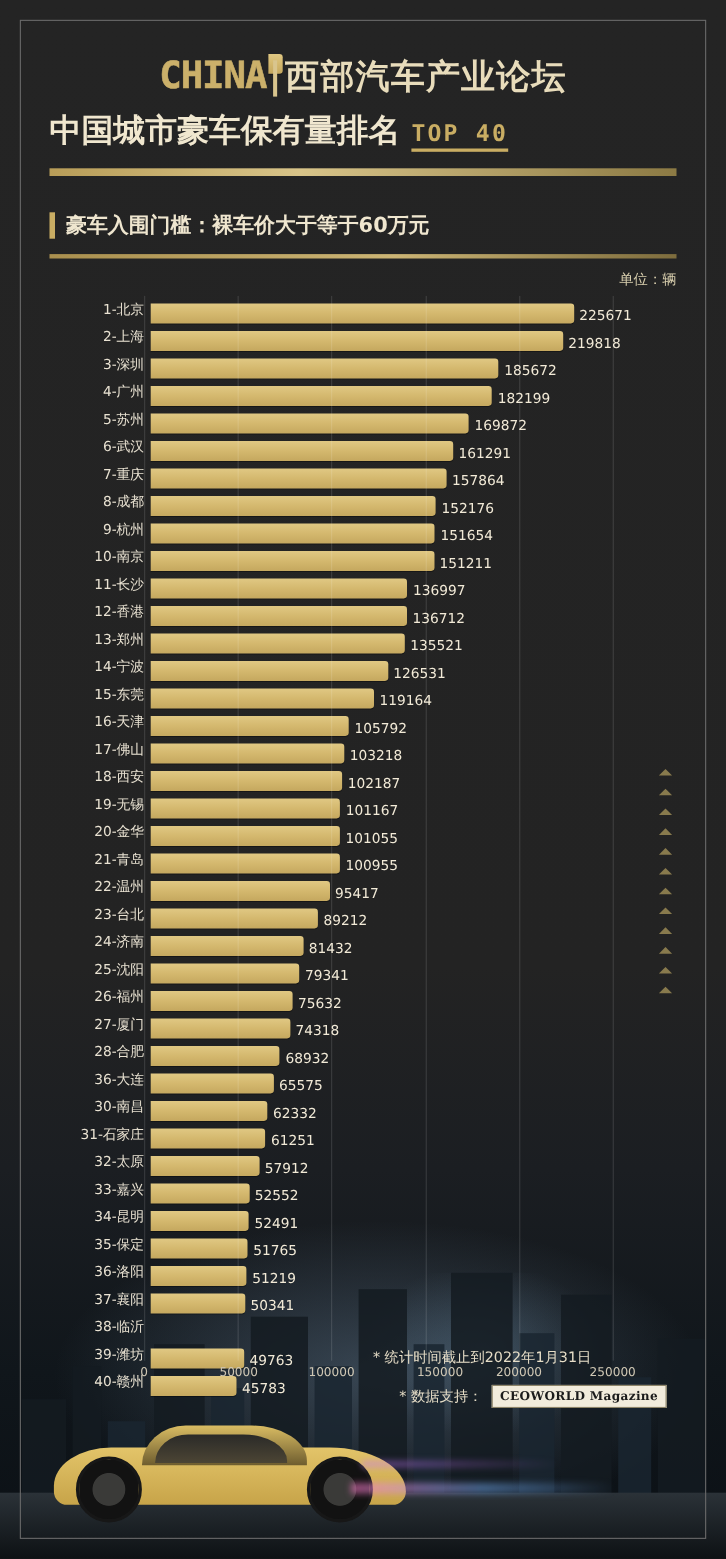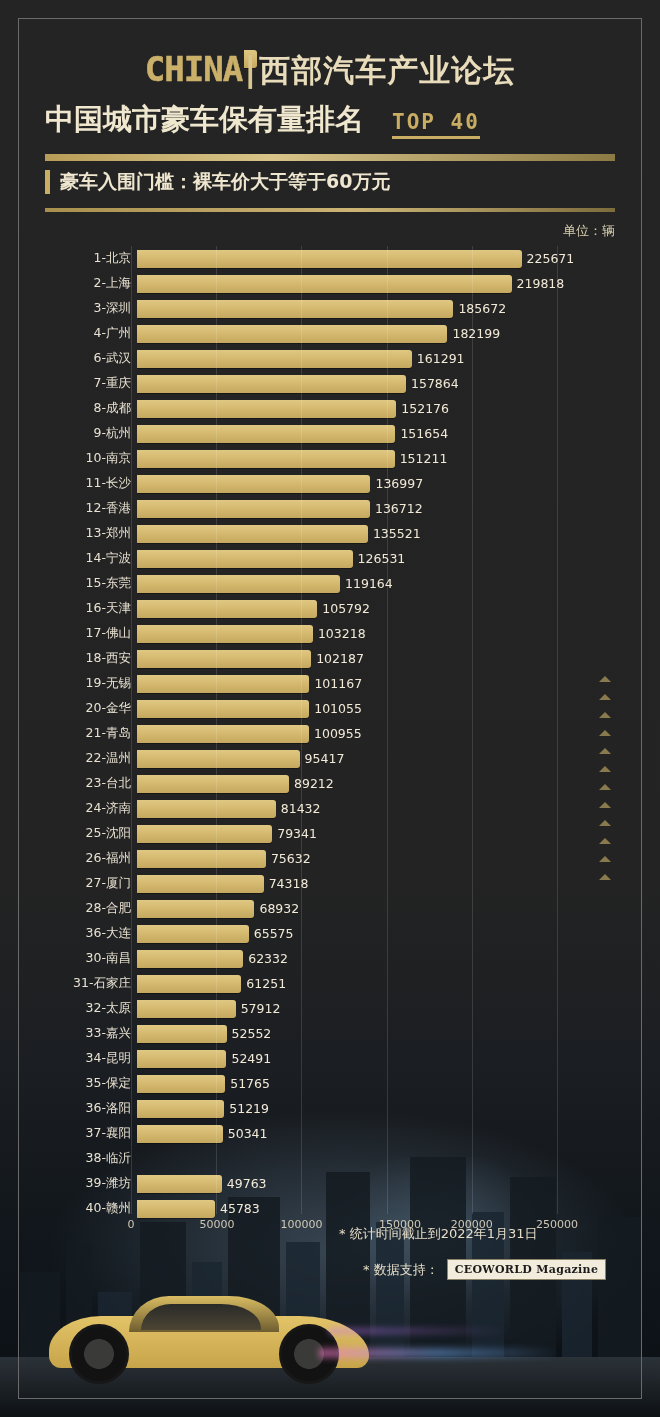--- a/index.html
+++ b/index.html
@@ -51,39 +51,39 @@
     font-family:"DejaVu Sans Mono", monospace;
     font-weight:bold;
     font-size:34px;
     letter-spacing:-1px;
     -webkit-text-stroke:0.5px #cbb06a;
   }
   .hdr1 .bar{color:#d9c58e;margin:0 2px;}
   .hdr1 .rest{color:#e8dcbb;font-family:"DejaVu Sans", sans-serif;font-size:31px;}
   .hdr2{
     margin-top:8px;
-    display:flex;align-items:center;gap:28px;
+    display:flex;align-items:center;gap:10px;
   }
   .hdr2 .t{
     font-size:29px;font-weight:bold;color:#f0e7cf;
     font-family:"DejaVu Sans", sans-serif;
   }
   .hdr2 .top40{
     font-family:"DejaVu Sans Mono", monospace;
     font-size:21px;color:#c9ad63;font-weight:bold;letter-spacing:2px;
     position:relative;top:4px;
     border-bottom:3px solid #c9ad63;
     padding-bottom:2px;
   }
   .rule{
     margin-top:14px;height:7px;width:100%;
     background:linear-gradient(90deg,#b89d58 0%,#d8c489 40%,#8c7a44 100%);
   }
   .sub{
-    margin-top:8px;
+    margin-top:32px;
     display:flex;align-items:center;
   }
   .sub .tick{width:5px;height:24px;background:#c9ad63;margin-right:10px;}
   .sub .txt{
     font-size:19px;color:#efe6cf;font-weight:bold;
     font-family:"DejaVu Sans", sans-serif;
   }
   .rule2{
     margin-top:13px;height:4px;width:100%;
     background:linear-gradient(90deg,#a98f4e 0%,#cbb474 55%,#7d6c3d 100%);
@@ -106,21 +106,21 @@
   .rows{position:absolute;left:0;right:0;top:0;}
   .row{
     display:flex;align-items:center;height:25px;
   }
   .lbl{
     width:86px;text-align:right;padding-right:6px;
     font-size:12.5px;color:#e9e2d2;
     font-family:"DejaVu Sans", sans-serif;
     white-space:nowrap;
   }
-  .barwrap{flex:1;position:relative;height:25px;display:flex;align-items:center;}
+  .barwrap{flex:1;position:relative;height:25px;display:flex;align-items:flex-end;}
   .bar{
     height:18px;
     background:linear-gradient(180deg,#e0c883 0%,#d4b86e 50%,#c5a85f 100%);
     border-radius:0 3px 3px 0;
     box-shadow:0 1px 0 rgba(0,0,0,.35);
   }
   .val{
     margin-left:5px;font-size:12.5px;color:#f2ead7;
     font-family:"DejaVu Sans", sans-serif;white-space:nowrap;
   }
@@ -262,20 +262,27 @@
               </div>
             </div>
             <div class="row">
               <div class="lbl">4-广州</div>
               <div class="barwrap">
                 <div class="bar" style="width: 310.467px;"></div>
                 <div class="val">182199</div>
               </div>
             </div>
             <div class="row">
+              <div class="lbl">5-苏州</div>
+              <div class="barwrap">
+                <div class="bar" style="width: 289.462px;"></div>
+                <div class="val">169872</div>
+              </div>
+            </div>
+            <div class="row">
               <div class="lbl">6-武汉</div>
               <div class="barwrap">
                 <div class="bar" style="width: 274.84px;"></div>
                 <div class="val">161291</div>
               </div>
             </div>
             <div class="row">
               <div class="lbl">7-重庆</div>
               <div class="barwrap">
                 <div class="bar" style="width: 269px;"></div>

